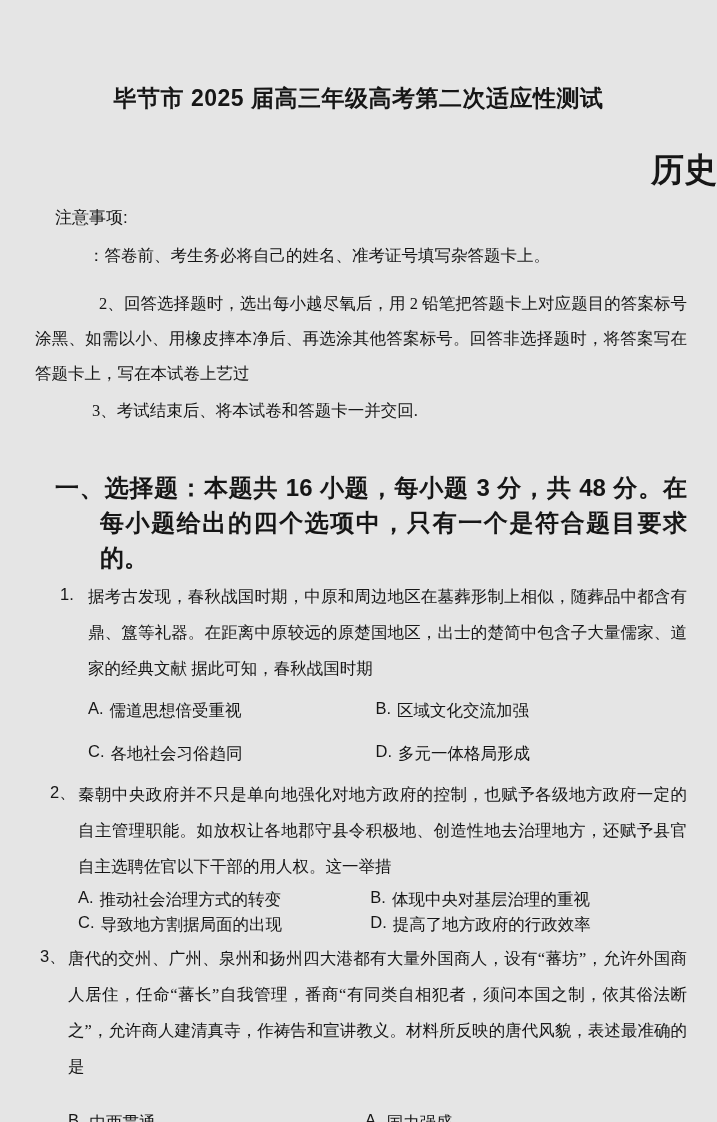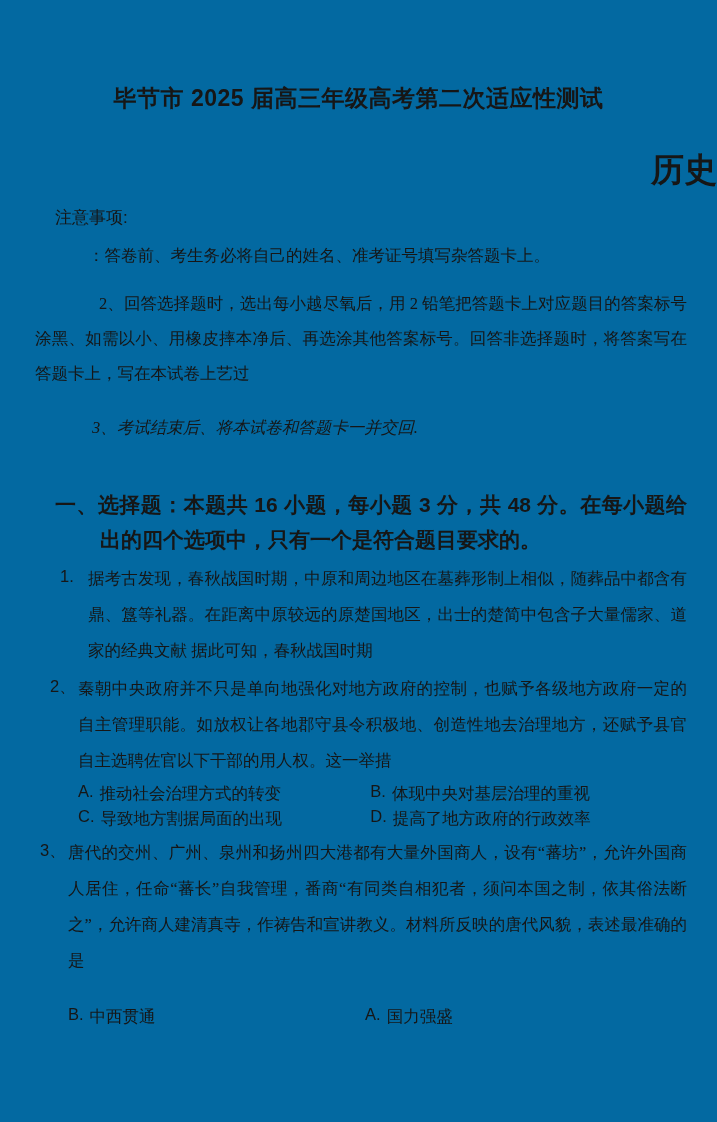--- a/index.html
+++ b/index.html
@@ -5,21 +5,21 @@
   html, body {
     margin: 0;
     padding: 0;
     background: #ffffff;
   }
   .page {
     position: relative;
     width: 717px;
     height: 1122px;
     margin: 0 auto;
-    background: #0369a1;
+    background: #e5e5e5;
     color: #161616;
     font-family: "Liberation Serif", "DejaVu Serif", serif;
     font-size: 16.5px;
     overflow: hidden;
   }
   .exam-title {
     margin-top: 84px;
     text-align: center;
     font-family: "Liberation Sans", "DejaVu Sans", sans-serif;
     font-weight: 700;
@@ -51,31 +51,30 @@
     margin-top: 15px;
     text-indent: 53px;
     line-height: 22px;
   }
   .notice-item-2 {
     margin-top: 19px;
     text-indent: 64px;
     line-height: 35px;
   }
   .notice-item-3 {
-    margin-top: 26px;
+    margin-top: 9px;
     text-indent: 57px;
     line-height: 22px;
-    font-style: italic;
   }
   .section-heading {
     margin: 48px 30px 0 100px;
     text-indent: -45px;
     font-family: "Liberation Sans", "DejaVu Sans", sans-serif;
     font-weight: 700;
-    font-size: 21px;
+    font-size: 24px;
     line-height: 35px;
     text-align: justify;
   }
   .question {
     display: flex;
     align-items: flex-start;
     margin-right: 30px;
   }
   .q-num {
     flex: 0 0 28px;
@@ -124,20 +123,34 @@
   <div class="notice-item notice-item-1">：答卷前、考生务必将自己的姓名、准考证号填写杂答题卡上。</div>
   <div class="notice-item notice-item-2">2、回答选择题时，选出每小越尽氧后，用 2 铅笔把答题卡上对应题目的答案标号涂黑、如需以小、用橡皮摔本净后、再选涂其他答案标号。回答非选择题时，将答案写在答题卡上，写在本试卷上艺过</div>
   <div class="notice-item notice-item-3">3、考试结束后、将本试卷和答题卡一并交回.</div>
 
   <div class="section-heading">一、选择题：本题共 16 小题，每小题 3 分，共 48 分。在每小题给出的四个选项中，只有一个是符合题目要求的。</div>
 
   <div class="question question-1">
     <span class="q-num">1.</span>
     <div class="q-body">
       <span>据考古发现，春秋战国时期，中原和周边地区在墓葬形制上相似，随葬品中都含有鼎、簋等礼器。在距离中原较远的原楚国地区，出士的楚简中包含子大量儒家、道家的经典文献 据此可知，春秋战国时期</span>
+      <div class="options">
+        <div class="option">
+          <span class="opt-label">A.</span><span>儒道思想倍受重视</span>
+        </div>
+        <div class="option">
+          <span class="opt-label">B.</span><span>区域文化交流加强</span>
+        </div>
+        <div class="option">
+          <span class="opt-label">C.</span><span>各地社会习俗趋同</span>
+        </div>
+        <div class="option">
+          <span class="opt-label">D.</span><span>多元一体格局形成</span>
+        </div>
+      </div>
     </div>
   </div>
 
   <div class="question question-2">
     <span class="q-num">2、</span>
     <div class="q-body">
       <span>秦朝中央政府并不只是单向地强化对地方政府的控制，也赋予各级地方政府一定的自主管理职能。如放权让各地郡守县令积极地、创造性地去治理地方，还赋予县官自主选聘佐官以下干部的用人权。这一举措</span>
       <div class="options options-tight">
         <div class="option">
           <span class="opt-label">A.</span><span>推动社会治理方式的转变</span>

